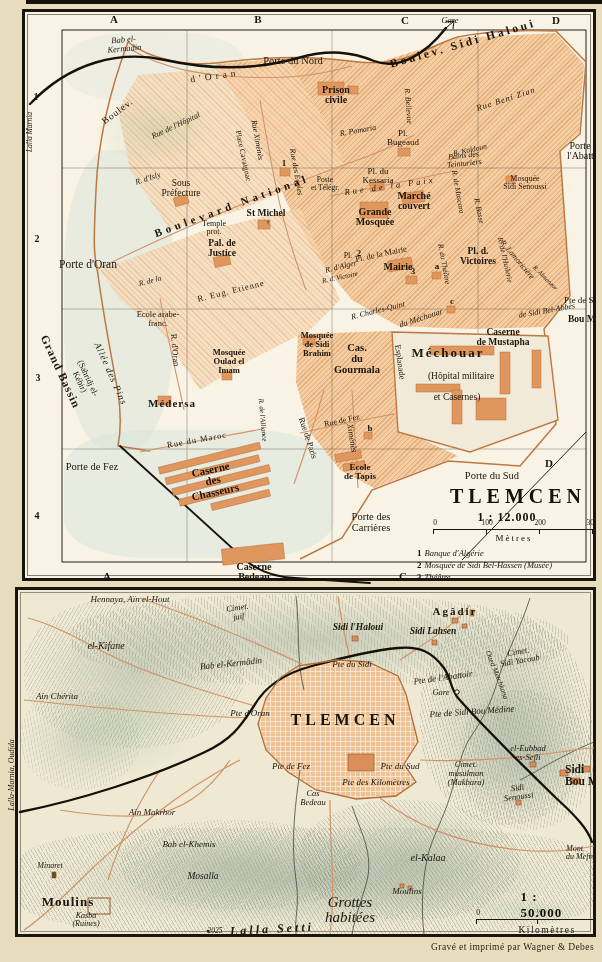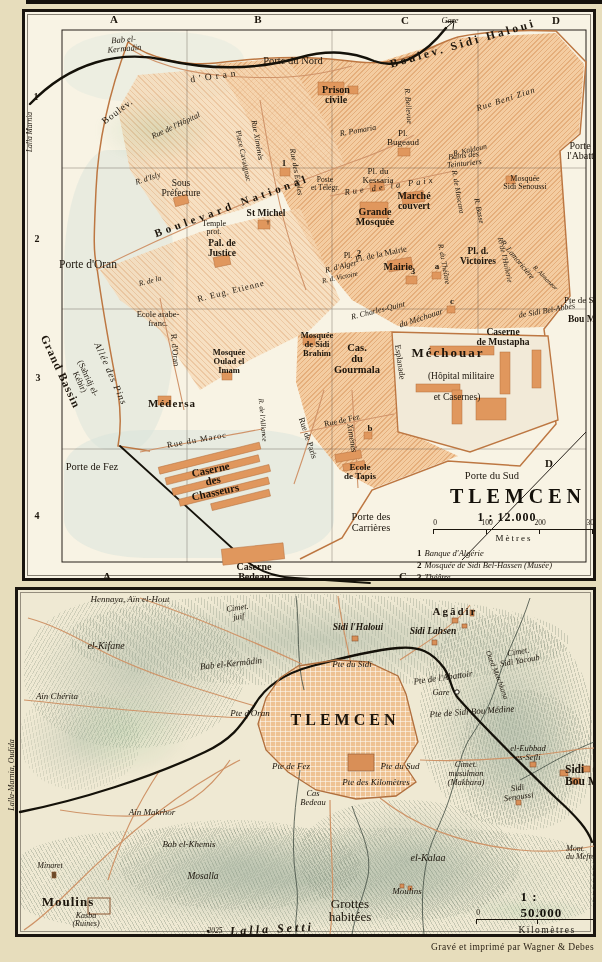--- a/index.html
+++ b/index.html
@@ -369,21 +369,21 @@
         <span class="lbl" style="left: 189px; top: 845px; font-size: 9px; font-style: italic; transform: translate(-50%, -50%) rotate(0deg);">Bab el-Khemis</span>
         <span class="lbl" style="left: 50px; top: 866px; font-size: 8px; font-style: italic; transform: translate(-50%, -50%) rotate(0deg);">Minaret</span>
         <span class="lbl" style="left: 203px; top: 877px; font-size: 9.5px; font-style: italic; transform: translate(-50%, -50%) rotate(0deg);">Mosalla</span>
         <span class="lbl" style="left: 68px; top: 902px; font-size: 13px; font-weight: 700; letter-spacing: 1px; transform: translate(-50%, -50%) rotate(0deg);">Moulins</span>
         <span class="lbl" style="left: 86px; top: 920px; font-size: 8px; font-style: italic; transform: translate(-50%, -50%) rotate(0deg);">Kasba
 (Ruines)</span>
         <span class="lbl" style="left: 215px; top: 931px; font-size: 7.5px; font-style: italic; transform: translate(-50%, -50%) rotate(0deg);">2025</span>
         <span class="lbl" style="left: 272px; top: 929px; font-size: 12px; font-style: italic; font-weight: 600; letter-spacing: 3px; transform: translate(-50%, -50%) rotate(-3deg);">Lalla Setti</span>
         <span class="lbl" style="left: 428px; top: 858px; font-size: 10px; font-style: italic; transform: translate(-50%, -50%) rotate(0deg);">el-Kalaa</span>
         <span class="lbl" style="left: 407px; top: 892px; font-size: 9px; font-style: italic; transform: translate(-50%, -50%) rotate(0deg);">Moulins</span>
-        <span class="lbl" style="left: 350px; top: 910px; font-size: 13px; transform: translate(-50%, -50%) rotate(0deg);">Grottes
+        <span class="lbl" style="left: 350px; top: 910px; font-size: 15px; font-style: italic; transform: translate(-50%, -50%) rotate(0deg);">Grottes
 habitées</span>
         <span class="lbl" style="left: 566px; top: 853px; font-size: 8px; font-style: italic; text-align: left; transform: translate(0px, -50%) rotate(0deg);">Mont.
 du Mefrouch</span>
         <span class="lbl" style="left: 12px; top: 775px; font-size: 8px; font-style: italic; transform: translate(-50%, -50%) rotate(-90deg);">Lalla-Marnia, Oudjda</span>
       </div>
 
     <span class="ov ctitle">TLEMCEN</span>
     <span class="ov cscale">1 : 12.000</span>
     <div class="sbar city-sbar">
       <span class="t" style="left:2px">0</span>

